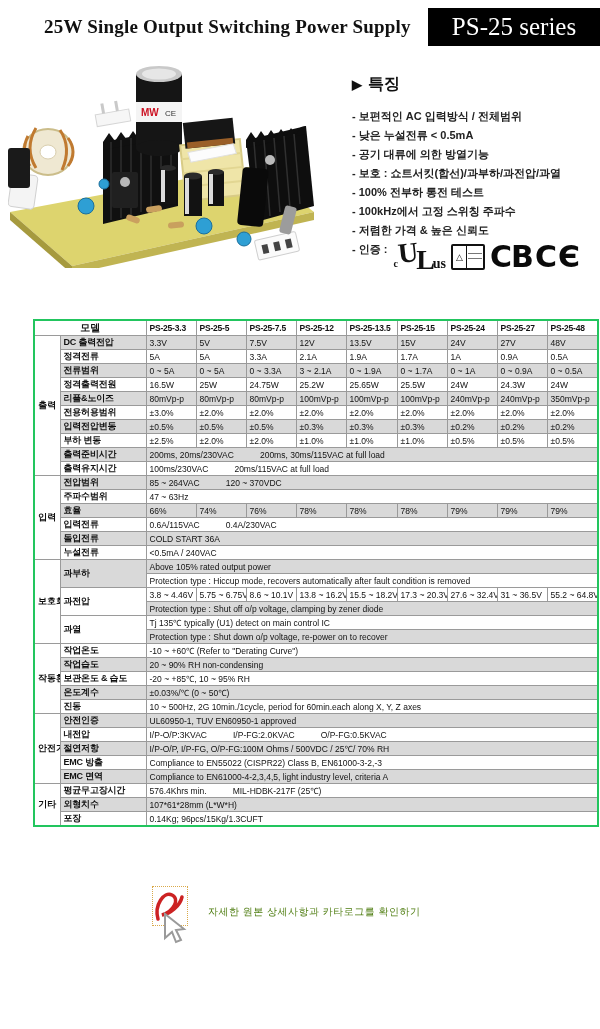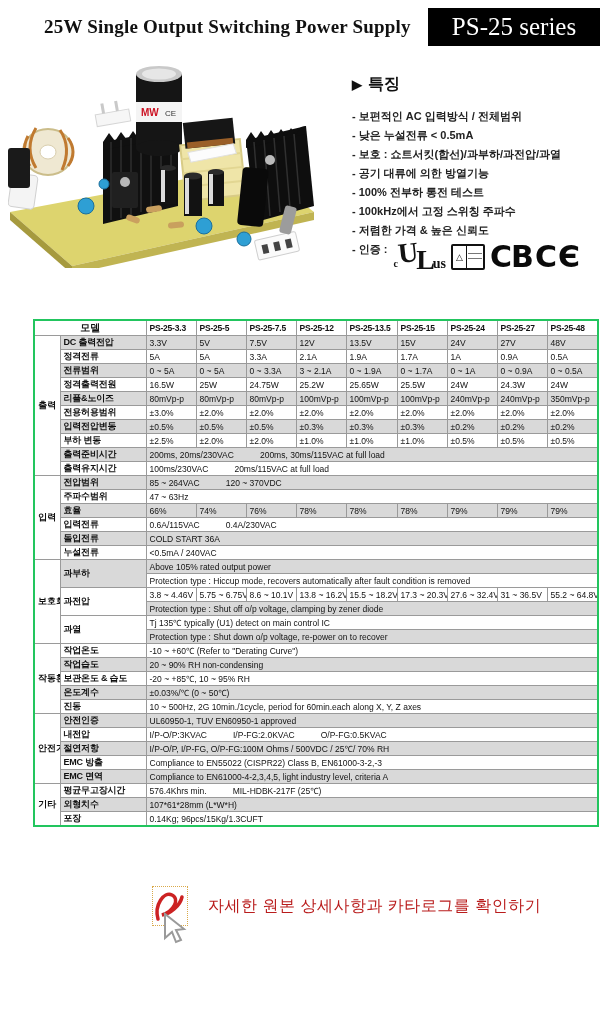--- a/index.html
+++ b/index.html
@@ -55,21 +55,21 @@
            padding:0 1px;white-space:normal;line-height:11px;}
   td.lcell{text-align:left;font-size:9px;font-weight:bold;letter-spacing:-.2px;}
   td.vcell{text-align:left;}
   td.scell .seg + .seg{margin-left:26px;}
 
   
   .catalog-link{position:absolute;left:148px;top:882px;width:430px;height:84px;cursor:pointer;}
   .pdf-icon{position:absolute;left:4px;top:4px;width:36px;height:40px;
             border:1px dotted #d9a94a;box-sizing:border-box;}
   .cursor-icon{position:absolute;left:14px;top:30px;}
-  .link-text{position:absolute;left:60px;top:14px;font-size:16px;color:#b91c1c;
+  .link-text{position:absolute;left:60px;top:23px;font-size:10px;color:#4d7c0f;
              letter-spacing:.5px;white-space:nowrap;}
 </style>
 </head>
 <body>
 
 <div class="sheet">
 
   <div class="title">25W Single Output Switching Power Supply</div>
   <div class="series-badge">PS-25 series</div>
 
@@ -152,22 +152,22 @@
     </g>
   </svg>
 
   <div class="features">
     <div class="feat-head">
       <span class="tri">▶</span><span>특징</span>
     </div>
     <div>
         <div class="feat">- 보편적인 AC 입력방식 / 전체범위</div>
         <div class="feat">- 낮은 누설전류 &lt; 0.5mA</div>
+        <div class="feat">- 공기 대류에 의한 방열기능</div>
         <div class="feat">- 보호 : 쇼트서킷(합선)/과부하/과전압/과열</div>
-        <div class="feat">- 공기 대류에 의한 방열기능</div>
         <div class="feat">- 100% 전부하 통전 테스트</div>
         <div class="feat">- 100kHz에서 고정 스위칭 주파수</div>
         <div class="feat">- 저렴한 가격 &amp; 높은 신뢰도</div>
       </div>
     <div class="cert-line">
       <span class="feat">- 인증 :</span>
       <div class="logos">
         <span class="ul-mark">
           <span class="ul-c">c</span>
             <span class="ul-big"><span class="ul-u">U</span><span class="ul-l">L</span></span>

